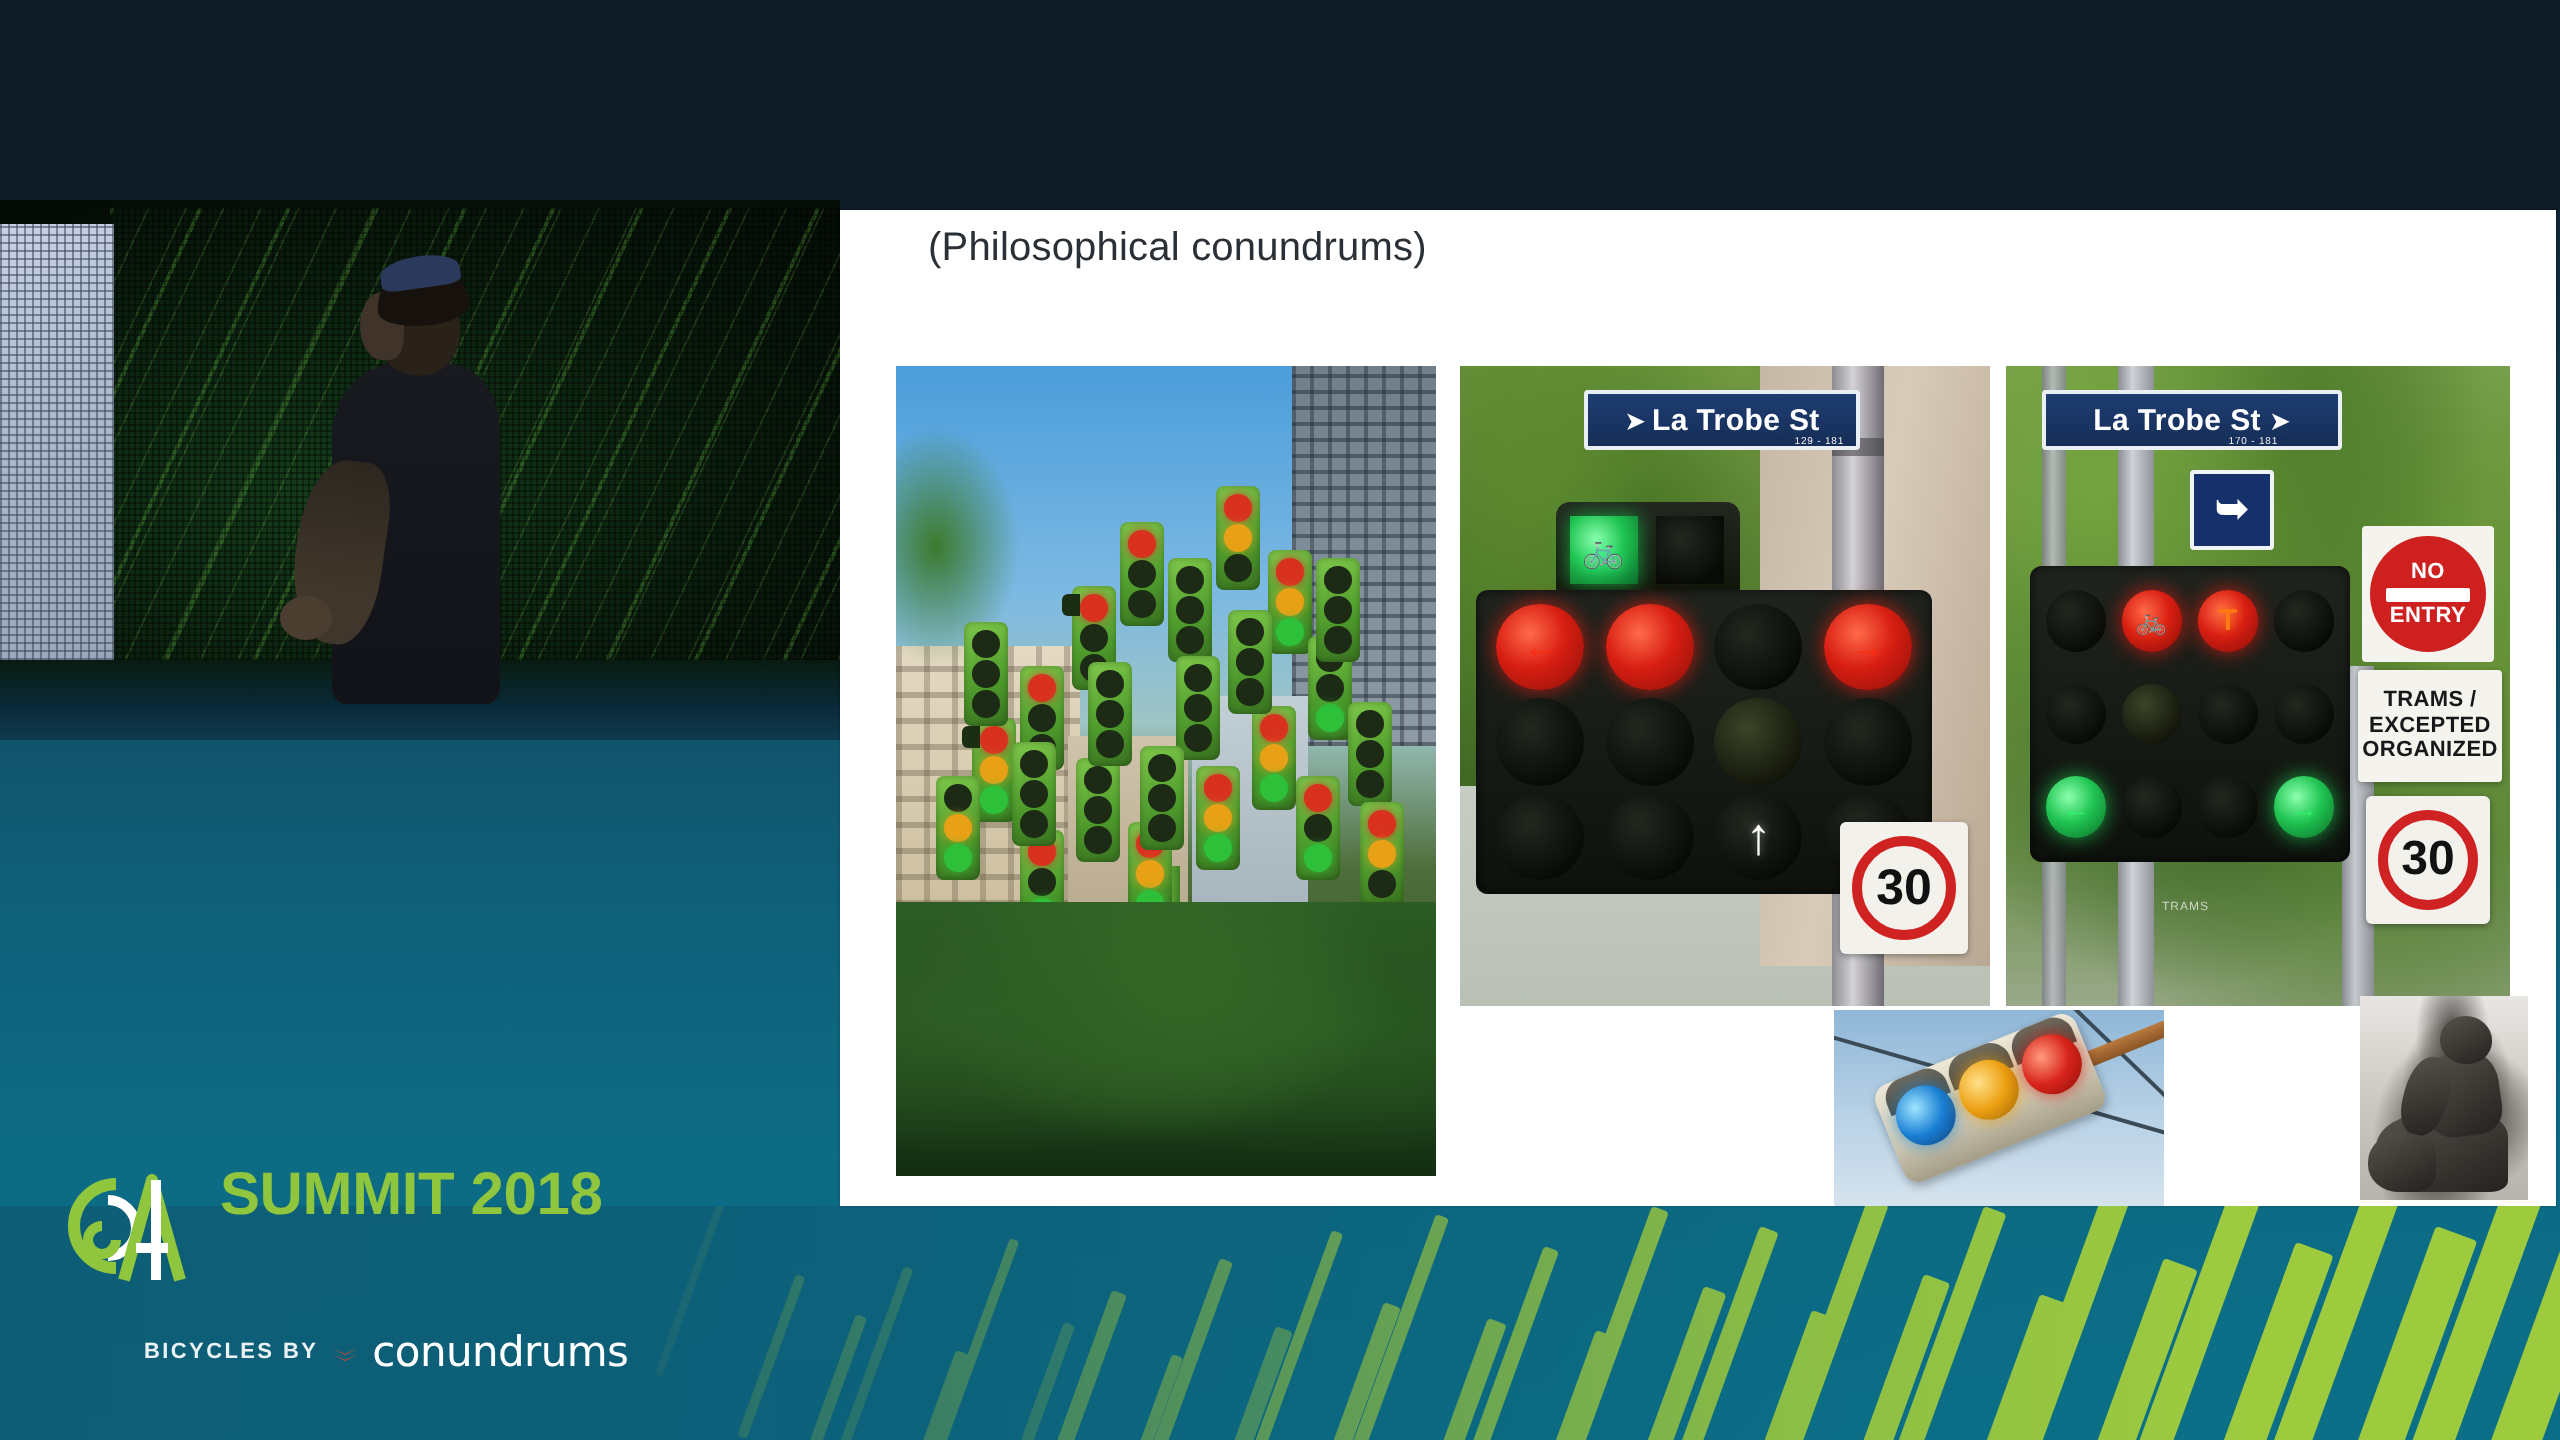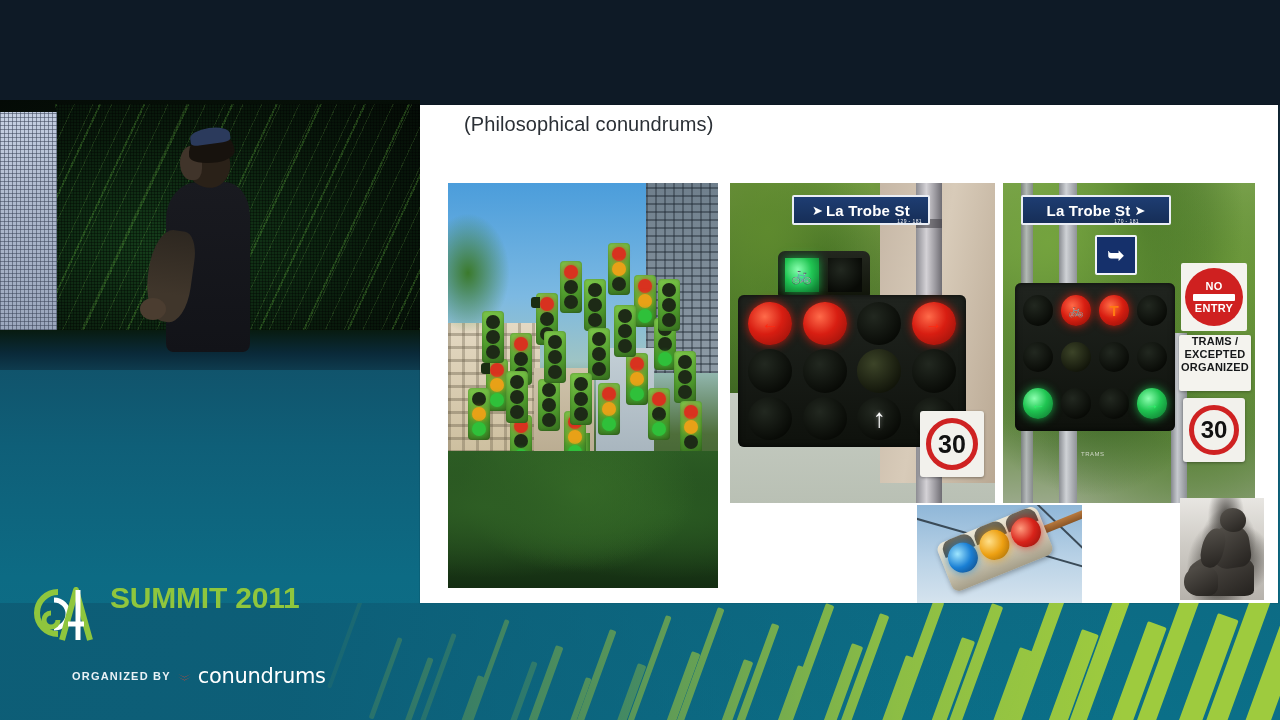--- a/index.html
+++ b/index.html
@@ -253,21 +253,21 @@
   .noentry-circle {
     border-radius:50%; background:#cf2020;
     display:flex; flex-direction:column; align-items:center; justify-content:center;
     color:#fff; position:relative;
   }
   .noentry-circle .ne-t { font-size:11px; font-weight:bold; line-height:1; letter-spacing:.3px;}
   .noentry-circle .ne-bar { width:72%; height:7px; background:#fff; margin:2px 0; border-radius:1px;}
   .noentry-circle .ne-b { font-size:11px; font-weight:bold; line-height:1; letter-spacing:.3px;}
   .textsign {
     position:absolute; background:#f4f3ee; border-radius:2px;
-    display:flex; flex-direction:column; align-items:center; justify-content:flex-start;
+    display:flex; flex-direction:column; align-items:center; justify-content:center;
     color:#16181a; font-weight:bold; font-size:11px; line-height:1.18; letter-spacing:.2px;
     box-shadow:0 1px 3px rgba(0,0,0,.3);
   }
 
   
   #p4 { left:497px; top:400px; width:165px; height:98px;
         background:linear-gradient(180deg,#8fb7d8 0%, #b9d2e6 55%, #d5e3ee 100%); }
   .wire { position:absolute; background:#3a4a57; height:2px; transform-origin:left center; }
   #tl-h {
     position:absolute; left:24px; top:18px; width:108px; height:52px;
@@ -719,24 +719,24 @@
     <svg viewBox="0 0 74 66" width="74" height="66">
       <path d="M30 10 A20 20 0 1 0 30 52" fill="none" stroke="#8fc63d" stroke-width="6"></path>
       <path d="M26 18 A13 13 0 1 1 26 46" fill="none" stroke="#ffffff" stroke-width="5"></path>
       <path d="M23 31 A7 7 0 1 0 30 38" fill="none" stroke="#8fc63d" stroke-width="5"></path>
       <path d="M34 58 L48 8 L62 58" fill="none" stroke="#8fc63d" stroke-width="6" stroke-linejoin="round"></path>
       <path d="M40 42 L56 42" stroke="#ffffff" stroke-width="5"></path>
       <path d="M50 8 L50 58" stroke="#ffffff" stroke-width="5"></path>
     </svg>
   </div>
   <div id="logo-text">
-    <div id="summit-line">SUMMIT 2011</div>
+    <div id="summit-line">SUMMIT 2018</div>
   </div>
   <div id="org-line">
-    <span id="org-label">ORGANIZED BY</span>
+    <span id="org-label">BICYCLES BY</span>
     <span id="db-flame">
       <svg viewBox="0 0 15 15" width="15" height="15">
         <path d="M1 5 L7.5 8.5 L14 5 L7.5 8 Z" fill="#e8462f"></path>
         <path d="M1 8 L7.5 11.5 L14 8 L7.5 11 Z" fill="#e8462f"></path>
       </svg>
     </span>
     <span id="db-word">conundrums</span>
   </div>
 </div>
 

